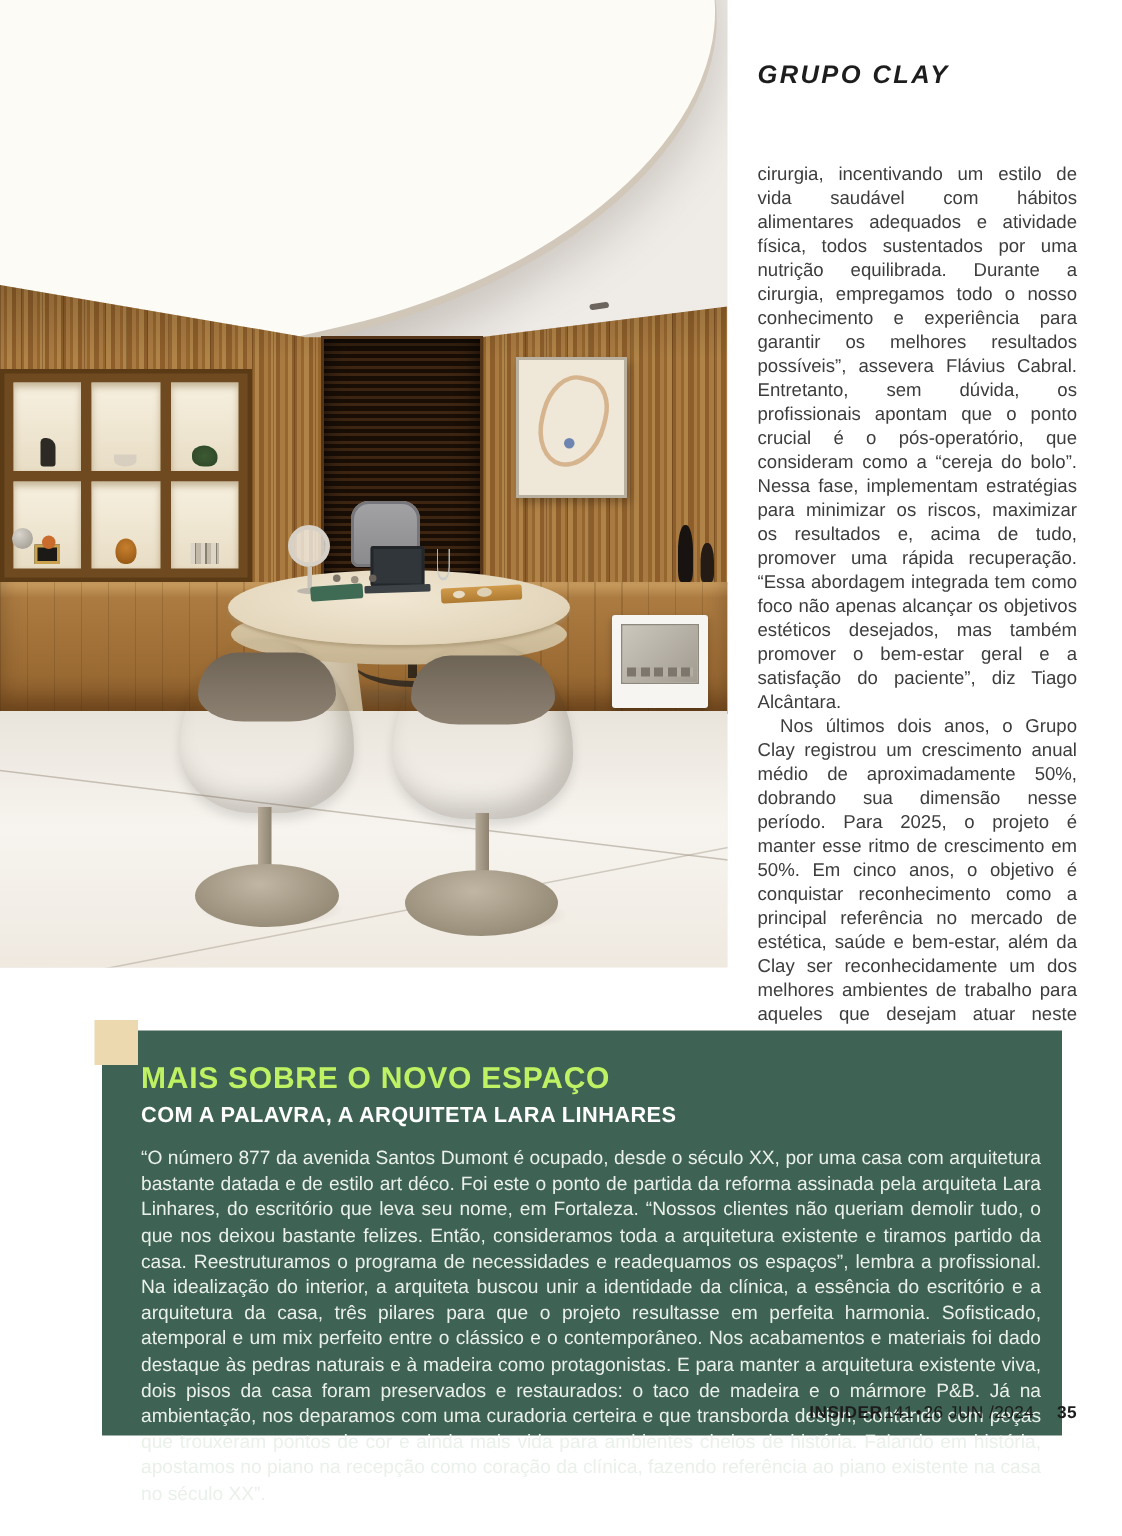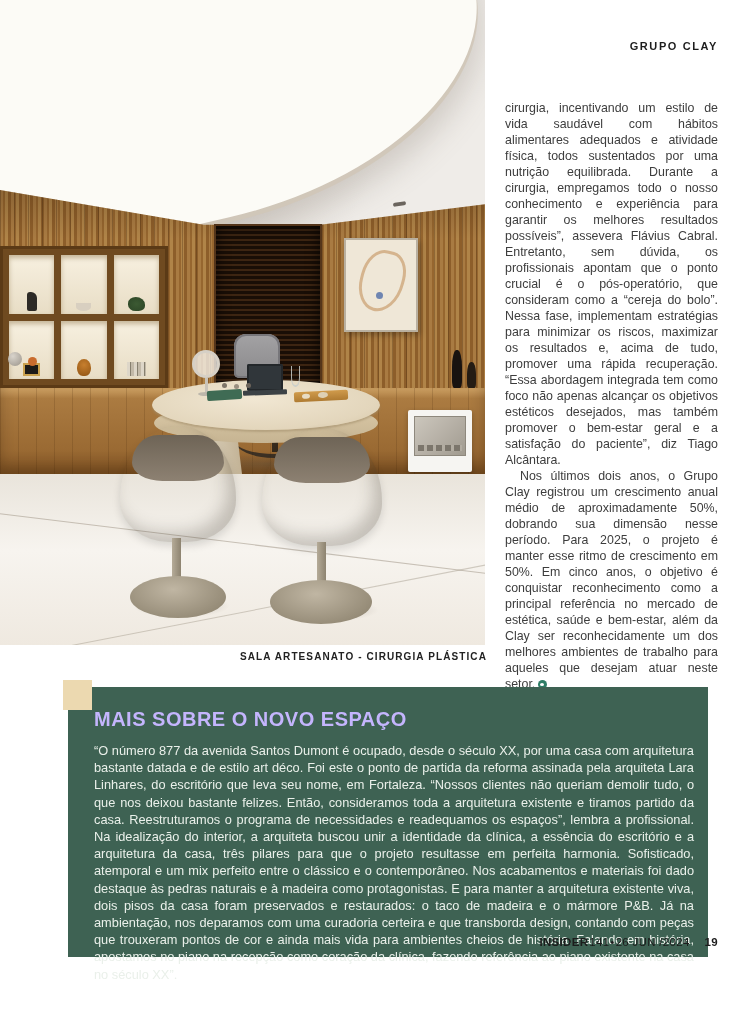--- a/index.html
+++ b/index.html
@@ -167,22 +167,22 @@
   .base-right { left:270px; top:580px; width:102px; height:44px; }
 
   
   .photo-caption {
     position: absolute; left: 0; top: 651px; width: 487px;
     text-align: right; font-size: 10px; font-weight: bold;
     letter-spacing: 1.1px; color: #222222;
   }
   .right-col { position: absolute; left: 505px; top: 0; width: 213px; }
   .brand {
-    text-align: right; margin-top: 40px;
-    font-size: 11px; font-weight: bold; letter-spacing: 1.6px; color: #1d1d1d;
+    text-align: left; margin-top: 40px;
+    font-size: 17px; font-weight: bold; letter-spacing: 1.6px; color: #1d1d1d; font-style: italic;
   }
   .article { margin-top: 48px; }
   .article p {
     margin: 0; text-align: justify;
     font-size: 12.4px; line-height: 16px; color: #3d3d3d;
   }
   .article p + p { text-indent: 15px; }
   .endmark {
     display: inline-block; width: 9px; height: 9px; border-radius: 50%;
     background: #2e7d66; position: relative; top: 1px; margin-left: 3px;
@@ -192,21 +192,21 @@
 
   .feature {
     position: absolute; left: 68px; top: 687px; width: 640px; height: 270px;
     background: #3e6253; padding: 21px 14px 0 26px;
   }
   .feature-corner {
     position: absolute; left: -5px; top: -7px; width: 29px; height: 30px;
     background: #ecd9b0;
   }
   .feature-title {
-    font-size: 20px; font-weight: bold; letter-spacing: .5px; color: #c4b5fd; margin: 0;
+    font-size: 20px; font-weight: bold; letter-spacing: .5px; color: #bef264; margin: 0;
   }
   .feature-subtitle {
     font-size: 14.5px; font-weight: bold; letter-spacing: .3px; color: #ffffff; margin: 5px 0 0 0;
   }
   .feature-body {
     margin-top: 11px; font-size: 12.8px; line-height: 17.2px;
     color: #eaf0ea; text-align: justify;
   }
 
   .footer {
@@ -274,37 +274,37 @@
     <div class="chair-shadow shadow-left"></div>
     <div class="chair-shadow shadow-right"></div>
     <div class="chair-shell chair-left-shell"></div>
     <div class="chair-stem stem-left"></div>
     <div class="chair-base base-left"></div>
     <div class="chair-shell chair-right-shell"></div>
     <div class="chair-stem stem-right"></div>
     <div class="chair-base base-right"></div>
   </div>
 
-  <div class="photo-caption">SALA ARTESANATO - CIRURGIA PLÁSTICA</div>
 
   <div class="right-col">
     <div class="brand">GRUPO CLAY</div>
     <div class="article">
       <p>cirurgia, incentivando um estilo de vida saudável com hábitos alimentares adequados e atividade física, todos sustentados por uma nutrição equilibrada. Durante a cirurgia, empregamos todo o nosso conhecimento e experiência para garantir os melhores resultados possíveis”, assevera Flávius Cabral. Entretanto, sem dúvida, os profissionais apontam que o ponto crucial é o pós-operatório, que consideram como a “cereja do bolo”. Nessa fase, implementam estratégias para minimizar os riscos, maximizar os resultados e, acima de tudo, promover uma rápida recuperação. “Essa abordagem integrada tem como foco não apenas alcançar os objetivos estéticos desejados, mas também promover o bem-estar geral e a satisfação do paciente”, diz Tiago Alcântara.</p>
       <p><span>Nos últimos dois anos, o Grupo Clay registrou um crescimento anual médio de aproximadamente 50%, dobrando sua dimensão nesse período. Para 2025, o projeto é manter esse ritmo de crescimento em 50%. Em cinco anos, o objetivo é conquistar reconhecimento como a principal referência no mercado de estética, saúde e bem-estar, além da Clay ser reconhecidamente um dos melhores ambientes de trabalho para aqueles que desejam atuar neste setor.</span><span class="endmark"></span></p>
     </div>
   </div>
 
   <div class="feature">
     <div class="feature-corner"></div>
     <h2 class="feature-title">MAIS SOBRE O NOVO ESPAÇO</h2>
+    <h3 class="feature-subtitle">COM A PALAVRA, A ARQUITETA LARA LINHARES</h3>
     <div class="feature-body">“O número 877 da avenida Santos Dumont é ocupado, desde o século XX, por uma casa com arquitetura bastante datada e de estilo art déco. Foi este o ponto de partida da reforma assinada pela arquiteta Lara Linhares, do escritório que leva seu nome, em Fortaleza. “Nossos clientes não queriam demolir tudo, o que nos deixou bastante felizes. Então, consideramos toda a arquitetura existente e tiramos partido da casa. Reestruturamos o programa de necessidades e readequamos os espaços”, lembra a profissional. Na idealização do interior, a arquiteta buscou unir a identidade da clínica, a essência do escritório e a arquitetura da casa, três pilares para que o projeto resultasse em perfeita harmonia. Sofisticado, atemporal e um mix perfeito entre o clássico e o contemporâneo. Nos acabamentos e materiais foi dado destaque às pedras naturais e à madeira como protagonistas. E para manter a arquitetura existente viva, dois pisos da casa foram preservados e restaurados: o taco de madeira e o mármore P&amp;B. Já na ambientação, nos deparamos com uma curadoria certeira e que transborda design, contando com peças que trouxeram pontos de cor e ainda mais vida para ambientes cheios de história. Falando em história, apostamos no piano na recepção como coração da clínica, fazendo referência ao piano existente na casa no século XX”.</div>
   </div>
 
   <div class="footer">
     <span class="bold">INSIDER</span>
     <span>141</span>
     <span>•</span>
     <span>26 JUN /2024</span>
-    <span class="page-num">19</span>
+    <span class="page-num">35</span>
   </div>
 
 </div>
 
 </body></html>

